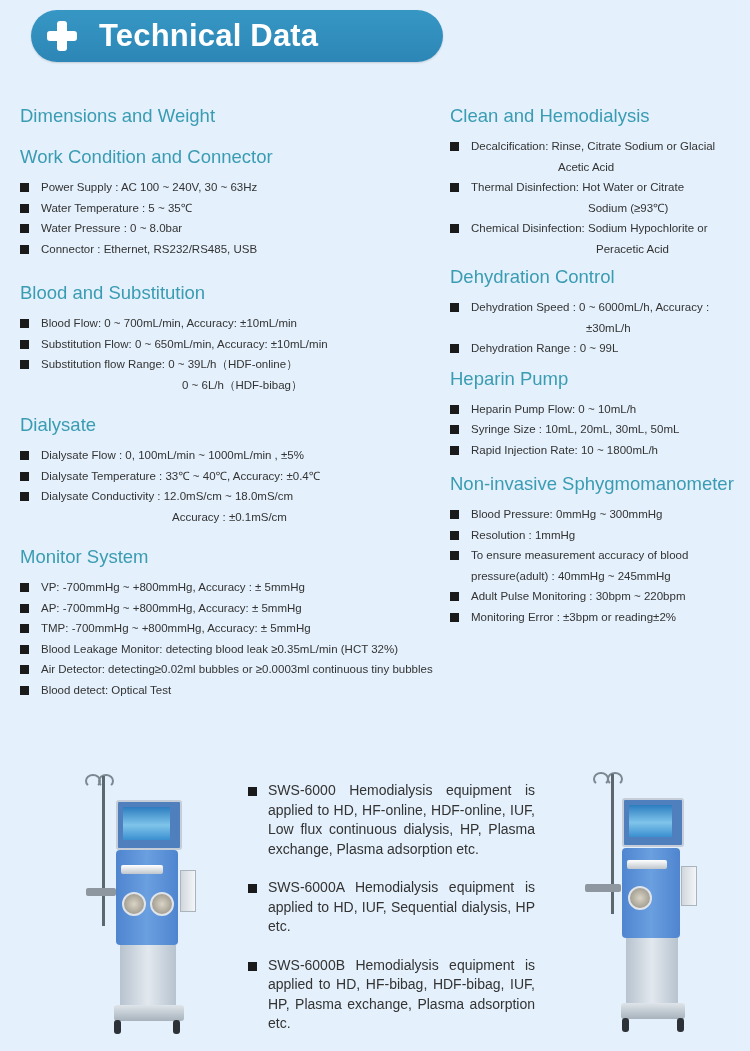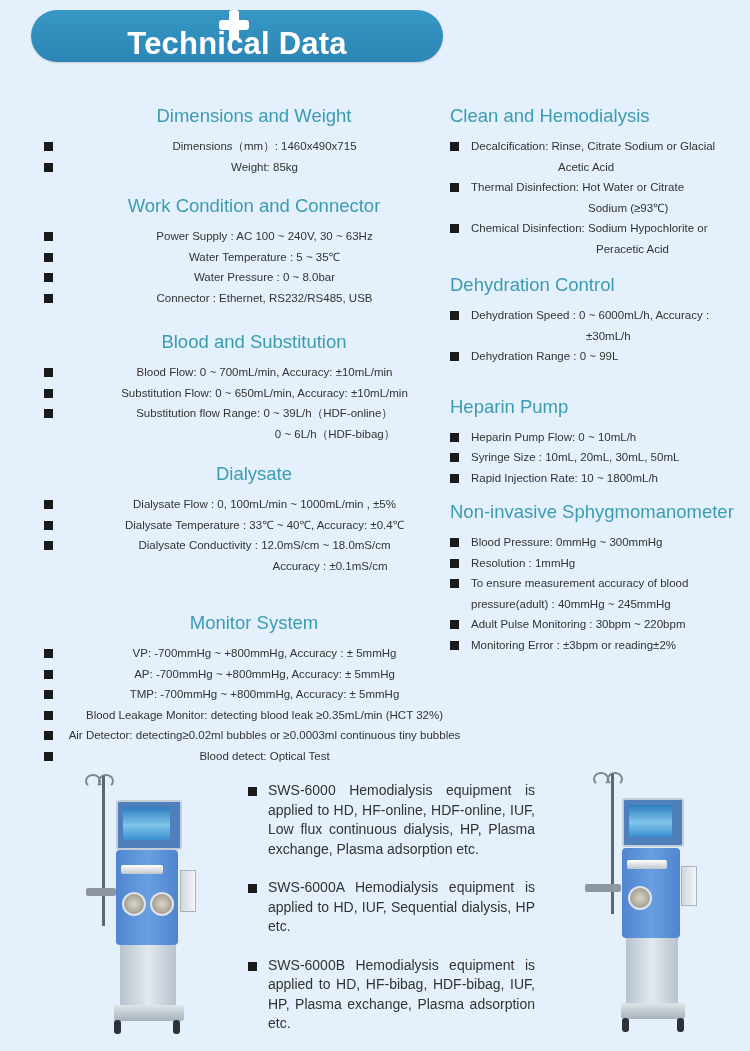--- a/index.html
+++ b/index.html
@@ -10,36 +10,35 @@
     color: #2a2a2a;
     position: relative;
   }
   .banner {
     position: absolute; left: 31px; top: 10px;
     width: 412px; height: 52px;
     background: linear-gradient(#3797c4, #2c86b6);
     border-radius: 26px;
     display: flex; align-items: center;
     box-shadow: 0 1px 2px rgba(0,0,0,0.15);
-    flex-direction: column;
   }
   .plus {
     position: relative; width: 30px; height: 30px; margin-left: 16px; margin-right: 22px;
   }
   .plus::before, .plus::after {
     content: ""; position: absolute; background: #fff; border-radius: 3px;
   }
   .plus::before { left: 10px; top: 0; width: 10px; height: 30px; }
   .plus::after  { left: 0; top: 10px; width: 30px; height: 10px; }
   .banner-title {
     color: #fff; font-weight: bold; font-size: 31px; letter-spacing: 0.2px;
   }
 
   .col { position: absolute; }
-  .col-left  { left: 44px; top: 104px; width: 420px; text-align: center; }
+  .col-left  { left: 20px; top: 104px; width: 420px; }
   .col-right { left: 450px; top: 104px; width: 300px; }
 
   .section { margin: 0; }
   .section-title {
     color: #3a9cb3; font-size: 18.5px; font-weight: normal;
     margin: 0 0 8px 0; line-height: 24px;
   }
   ul.items { list-style: none; margin: 0; padding: 0; }
   ul.items li {
     position: relative; padding-left: 21px;
@@ -98,24 +97,20 @@
 <body>
 
 <div class="banner">
   <span class="plus"></span>
   <span class="banner-title">Technical Data</span>
 </div>
 
 <div class="col col-left">
   <div class="section">
     <h2 class="section-title">Dimensions and Weight</h2>
-    <ul class="items">
-      <li>Dimensions（mm）: 1460x490x715</li>
-      <li>Weight: 85kg</li>
-    </ul>
   </div>
 
   <div class="section" style="margin-top:17px">
     <h2 class="section-title">Work Condition and Connector</h2>
     <ul class="items">
       <li>Power Supply : AC 100 ~ 240V, 30 ~ 63Hz</li>
       <li>Water Temperature : 5 ~ 35℃</li>
       <li>Water Pressure  : 0 ~ 8.0bar</li>
       <li>Connector : Ethernet, RS232/RS485, USB</li>
     </ul>
@@ -138,21 +133,21 @@
     <ul class="items">
       <li>Dialysate Flow : 0, 100mL/min ~ 1000mL/min , ±5%</li>
       <li>Dialysate Temperature : 33℃ ~ 40℃, Accuracy: ±0.4℃</li>
       <li>
         <span>Dialysate Conductivity : 12.0mS/cm ~ 18.0mS/cm</span>
         <span class="cont" style="padding-left:131px">Accuracy : ±0.1mS/cm</span>
       </li>
     </ul>
   </div>
 
-  <div class="section" style="margin-top:35px">
+  <div class="section" style="margin-top:18px">
     <h2 class="section-title">Monitor System</h2>
     <ul class="items">
       <li>VP: -700mmHg ~ +800mmHg, Accuracy :  ± 5mmHg</li>
       <li>AP: -700mmHg ~ +800mmHg, Accuracy:  ± 5mmHg</li>
       <li>TMP: -700mmHg ~ +800mmHg, Accuracy:  ± 5mmHg</li>
       <li>Blood Leakage Monitor: detecting blood leak ≥0.35mL/min (HCT 32%)</li>
       <li>Air Detector: detecting≥0.02ml bubbles or ≥0.0003ml continuous tiny bubbles</li>
       <li>Blood detect: Optical Test</li>
     </ul>
   </div>
@@ -170,32 +165,32 @@
         <span>Thermal Disinfection: Hot Water or Citrate</span>
         <span class="cont" style="padding-left:117px">Sodium (≥93℃)</span>
       </li>
       <li>
         <span>Chemical Disinfection: Sodium Hypochlorite or</span>
         <span class="cont" style="padding-left:125px">Peracetic Acid</span>
       </li>
     </ul>
   </div>
 
-  <div class="section" style="margin-top:14px">
+  <div class="section" style="margin-top:6px">
     <h2 class="section-title">Dehydration Control</h2>
     <ul class="items">
       <li>
         <span>Dehydration Speed : 0 ~ 6000mL/h, Accuracy :</span>
         <span class="cont" style="padding-left:115px">±30mL/h</span>
       </li>
       <li>Dehydration Range : 0 ~ 99L</li>
     </ul>
   </div>
 
-  <div class="section" style="margin-top:28px">
+  <div class="section" style="margin-top:8px">
     <h2 class="section-title">Heparin Pump</h2>
     <ul class="items">
       <li>Heparin Pump Flow: 0 ~ 10mL/h</li>
       <li>Syringe Size : 10mL, 20mL, 30mL, 50mL</li>
       <li>Rapid Injection Rate: 10 ~ 1800mL/h</li>
     </ul>
   </div>
 
   <div class="section" style="margin-top:12px">
     <h2 class="section-title">Non-invasive Sphygmomanometer</h2>

